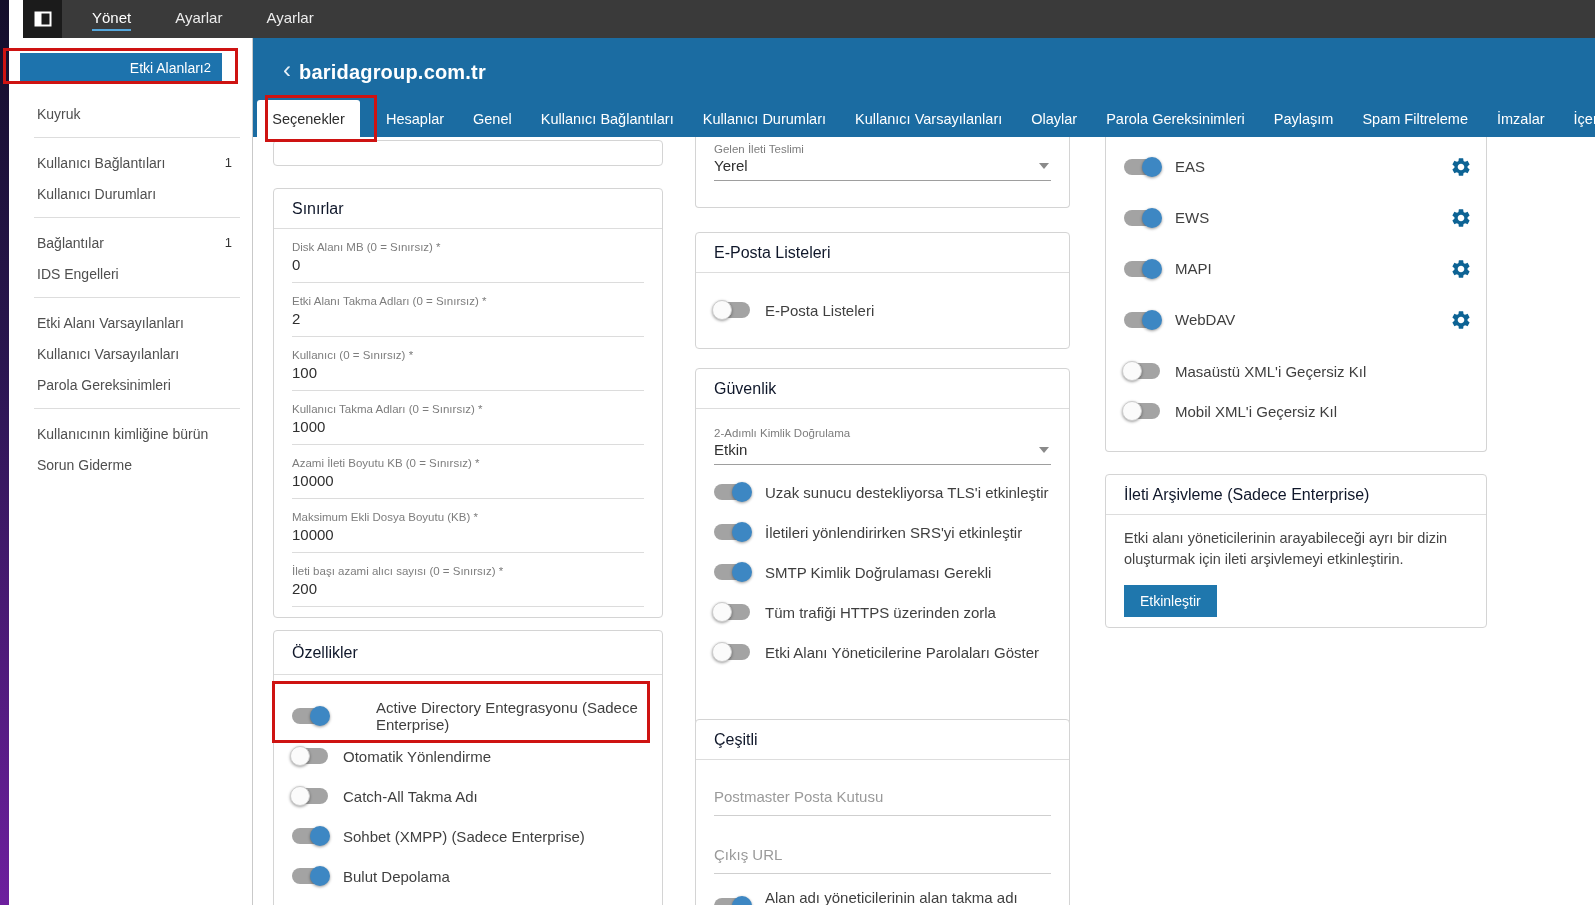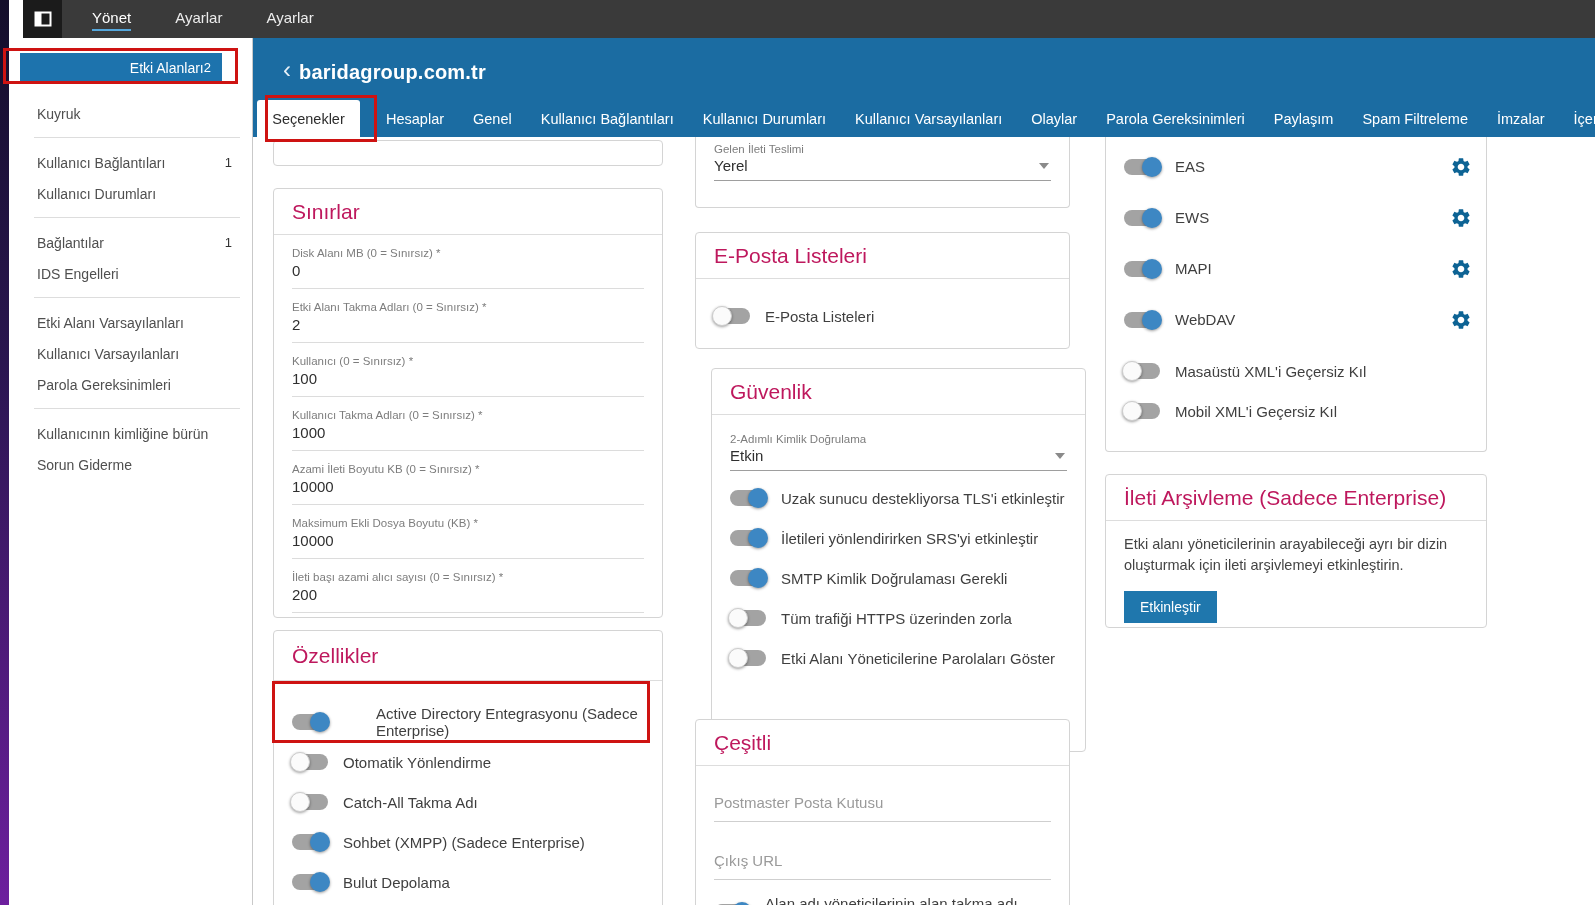--- a/index.html
+++ b/index.html
@@ -46,21 +46,21 @@
 
   
   .content { position:absolute; left:253px; top:137px; width:1342px; height:768px; background:#fff; overflow:hidden; }
   .col { position:absolute; top:0; }
   .col1 { left:20px;  width:390px; }
   .col2 { left:442px; width:375px; }
   .col3 { left:852px; width:382px; }
 
   .card { background:#fff; border:1px solid #d4d4d4; border-radius:4px; position:absolute; width:100%; }
   .card.cut-top { border-top:none; border-radius:0 0 4px 4px; }
-  .card-h { padding:11px 18px 10px 18px; font-size:21px; color:#be185d; border-bottom:1px solid #ddd; }
+  .card-h { padding:11px 18px 10px 18px; font-size:16px; color:#0f172a; border-bottom:1px solid #ddd; }
 
   .field { padding:0 18px; }
   .fwrap { border-bottom:1px solid #dcdcdc; padding-bottom:9px; }
   .flabel { font-size:11.5px; color:#7d7d7d; padding-top:12px; }
   .fvalue { font-size:15px; color:#2f2f2f; padding-top:3px; }
 
   .sel-block { padding:0 18px; }
   .sel-label { font-size:11.5px; color:#7d7d7d; }
   .sel-row { display:flex; align-items:center; justify-content:space-between;
     border-bottom:1px solid #9e9e9e; padding:2px 2px 6px 0; cursor:pointer; }
@@ -275,21 +275,21 @@
     <div class="card" style="top:95px; height:117px;">
       <div class="card-h">E-Posta Listeleri</div>
       <div class="trow" style="margin-top:17px;">
         <span class="tgl" data-state="off">
             <span class="knob"></span>
           </span>
         <span class="tlabel">E-Posta Listeleri</span>
       </div>
     </div>
 
-    <div class="card" style="top:231px; height:384px;margin-left:16px;">
+    <div class="card" style="top:231px; height:384px;">
       <div class="card-h">Güvenlik</div>
       <div class="sel-block" style="padding-top:18px;">
         <div class="sel-label">2-Adımlı Kimlik Doğrulama</div>
         <div class="sel-row">
           <span class="sel-val">Etkin</span>
           <span class="arrow-down"></span>
         </div>
       </div>
       <div class="trow" style="margin-top:7px;">
         <span class="tgl" data-state="on">

